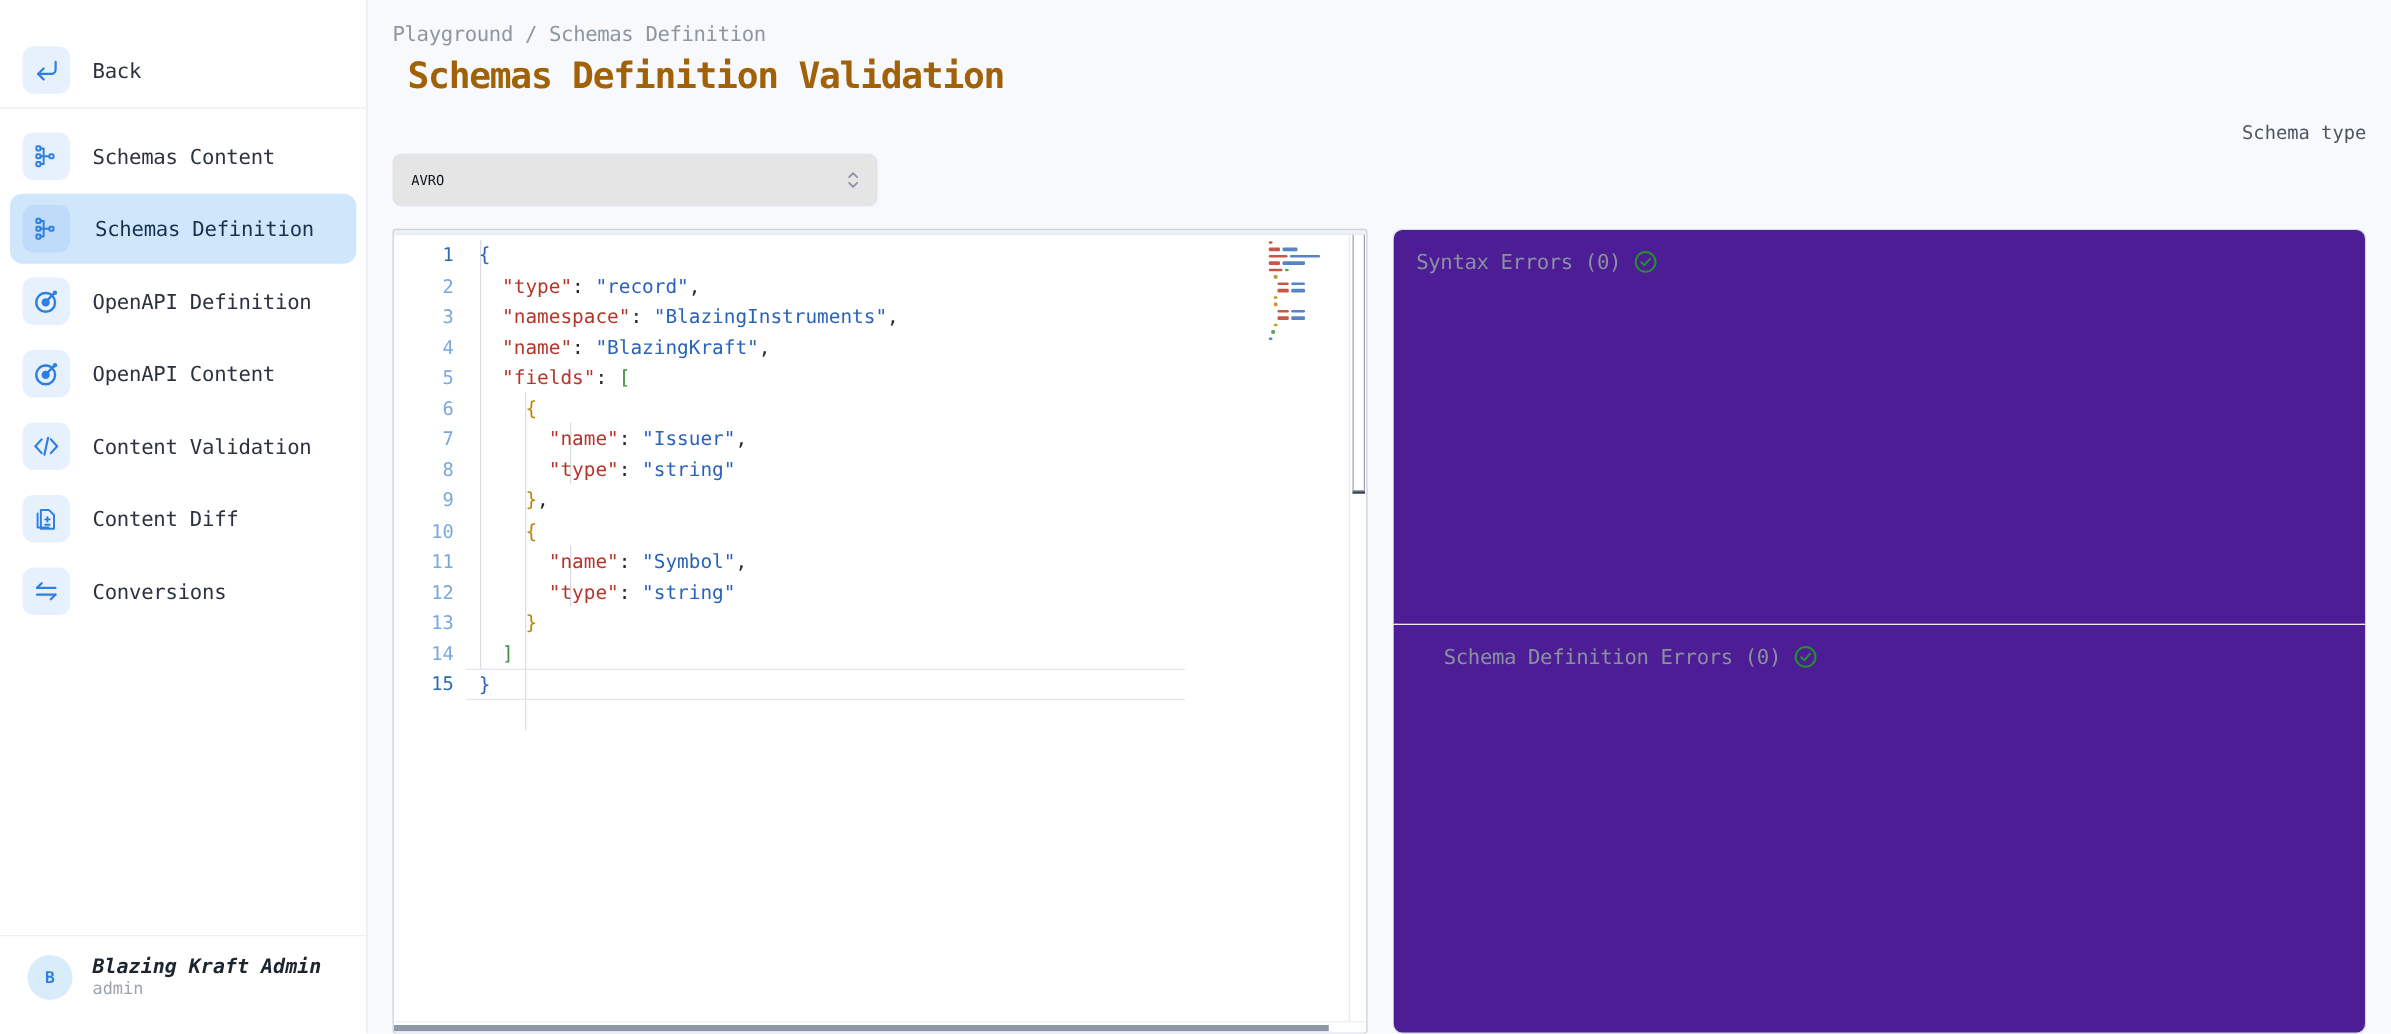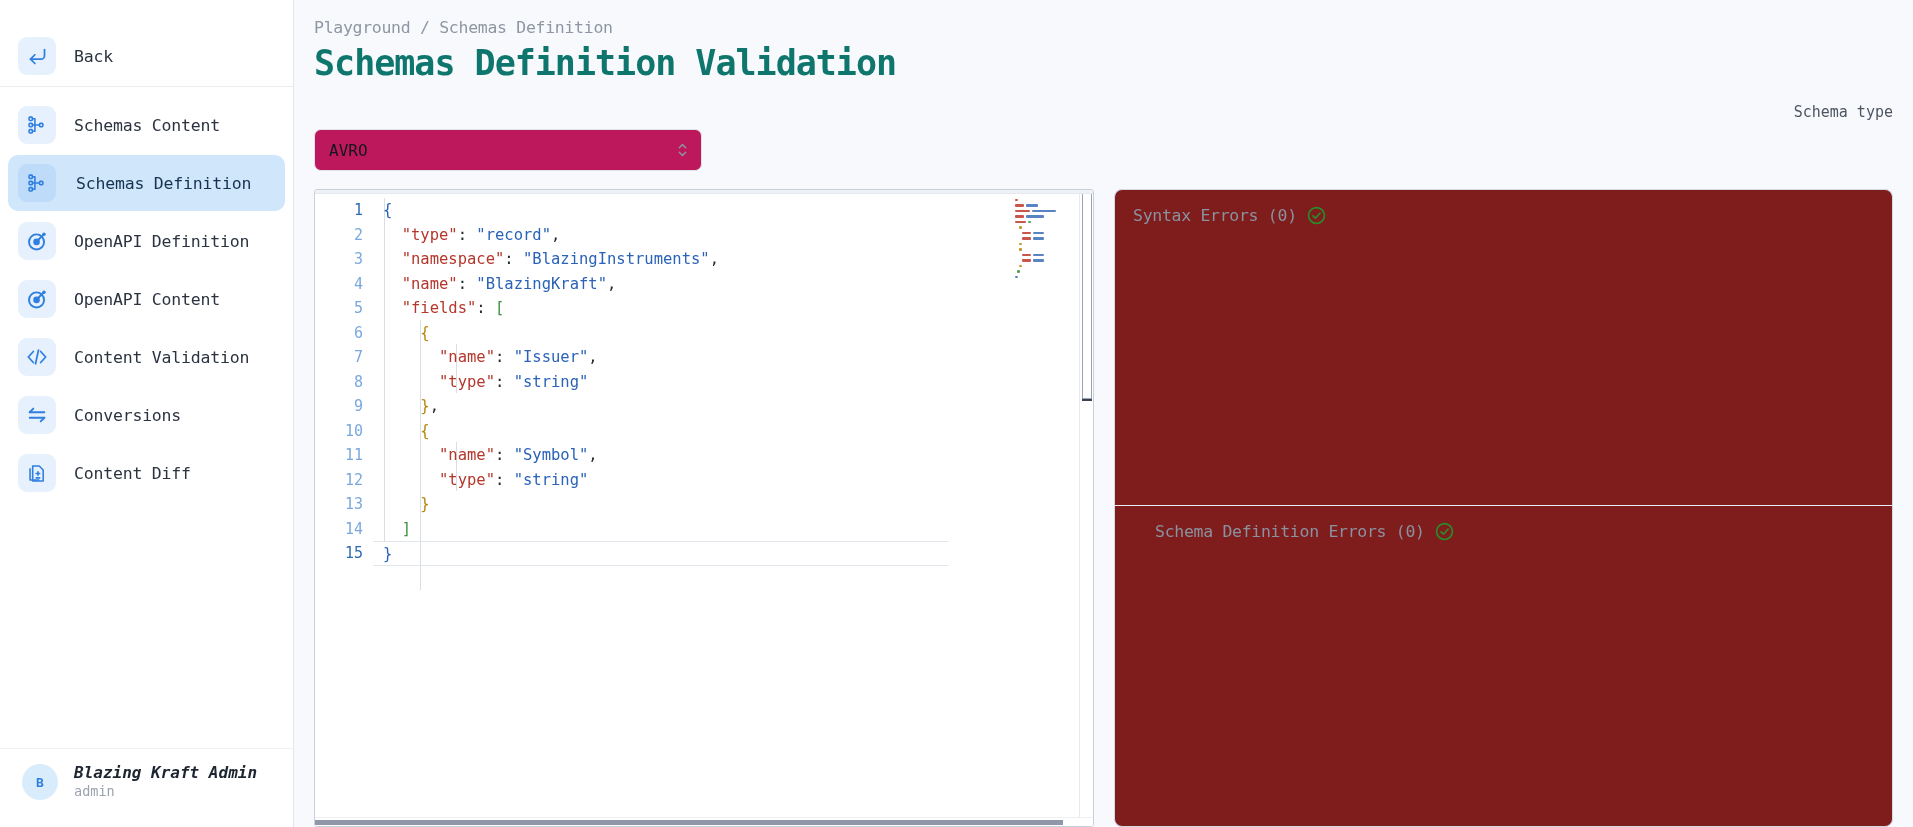--- a/index.html
+++ b/index.html
@@ -105,49 +105,49 @@
   }
   .breadcrumb {
     font-family: "DejaVu Sans Mono", monospace;
     font-size: 16.5px;
     color: #8e96a3;
     letter-spacing: -0.3px;
     margin: 4px 0 6px 0;
   }
   .page-title {
     font-family: "DejaVu Sans Mono", monospace;
-    font-size: 35px;
+    font-size: 29px;
     font-weight: bold;
-    color: #0f766e;
+    color: #a16207;
     letter-spacing: -1px;
-    margin: 0 0 20px 0;
+    margin: 0 0 20px 12px;
   }
   .field-label {
     font-family: "DejaVu Sans Mono", monospace;
     font-size: 15px;
     color: #4d5561;
     margin-bottom: 8px;
     text-align: right;
   }
   .select-wrap {
     position: relative;
     width: 388px;
     height: 42px;
     margin-bottom: 18px;
   }
   .select-box {
     width: 100%; height: 100%;
-    background: #be185d;
+    background: #e5e5e5;
     border: 1px solid #dfe3ea;
     border-radius: 7px;
     display: flex;
     align-items: center;
     padding: 0 14px;
     font-family: "DejaVu Sans Mono", monospace;
-    font-size: 16px;
+    font-size: 11px;
     color: #11161d;
     cursor: pointer;
   }
   .select-chevrons {
     position: absolute;
     right: 14px; top: 50%;
     transform: translateY(-50%);
     color: #8b94a2;
     line-height: 1;
     font-size: 12px;
@@ -309,21 +309,21 @@
   }
 
   
   .results-panel {
     flex: 1;
     display: flex;
     flex-direction: column;
     min-width: 0;
   }
   .result-card {
-    background: #7f1d1d;
+    background: #4c1d95;
     border: 1px solid #d4dae4;
     border-radius: 8px;
     padding: 16px 18px;
     overflow: hidden;
   }
   .result-card.top { height: 316px; border-bottom-left-radius: 0; border-bottom-right-radius: 0; border-bottom: none;}
   .result-card.bottom { flex: 1; border-top: 1px solid #e8ebf1; border-top-left-radius: 0; border-top-right-radius: 0; padding-left: 40px; }
   .result-head {
     display: flex;
     align-items: center;
@@ -419,41 +419,41 @@
             <polyline points="8 6 2.5 12 8 18"></polyline>
             <polyline points="16 6 21.5 12 16 18"></polyline>
             <line x1="13.6" y1="4.6" x2="10.4" y2="19.4"></line>
           </svg>
         </span>
         <span class="sb-label">Content Validation</span>
       </div>
 
       <div class="sb-item">
         <span class="sb-ico">
-          <svg width="22" height="22" viewBox="0 0 24 24" fill="none" stroke="#2f7fe0" stroke-width="2" stroke-linecap="round" stroke-linejoin="round">
-            <path d="M20 9H4"></path>
-            <polyline points="8 5 4 9"></polyline>
-            <path d="M4 15h16"></path>
-            <polyline points="16 19 20 15"></polyline>
-          </svg>
-        </span>
-        <span class="sb-label">Conversions</span>
-      </div>
-
-      <div class="sb-item">
-        <span class="sb-ico">
           <svg width="21" height="21" viewBox="0 0 24 24" fill="none" stroke="#2f7fe0" stroke-width="1.8" stroke-linecap="round" stroke-linejoin="round">
             <path d="M6.5 3.5H14l4.5 4.5v12.5H6.5z"></path>
             <path d="M3.5 6.5v13h10"></path>
             <line x1="12.5" y1="10" x2="12.5" y2="14"></line>
             <line x1="10.5" y1="12" x2="14.5" y2="12"></line>
             <line x1="10.5" y1="17" x2="14.5" y2="17"></line>
           </svg>
         </span>
         <span class="sb-label">Content Diff</span>
+      </div>
+
+      <div class="sb-item">
+        <span class="sb-ico">
+          <svg width="22" height="22" viewBox="0 0 24 24" fill="none" stroke="#2f7fe0" stroke-width="2" stroke-linecap="round" stroke-linejoin="round">
+            <path d="M20 9H4"></path>
+            <polyline points="8 5 4 9"></polyline>
+            <path d="M4 15h16"></path>
+            <polyline points="16 19 20 15"></polyline>
+          </svg>
+        </span>
+        <span class="sb-label">Conversions</span>
       </div>
 
     </div>
 
     <div class="sb-spacer"></div>
 
     <div class="sb-user">
       <span class="avatar">B</span>
       <span>
         <div class="user-name">Blazing Kraft Admin</div>

